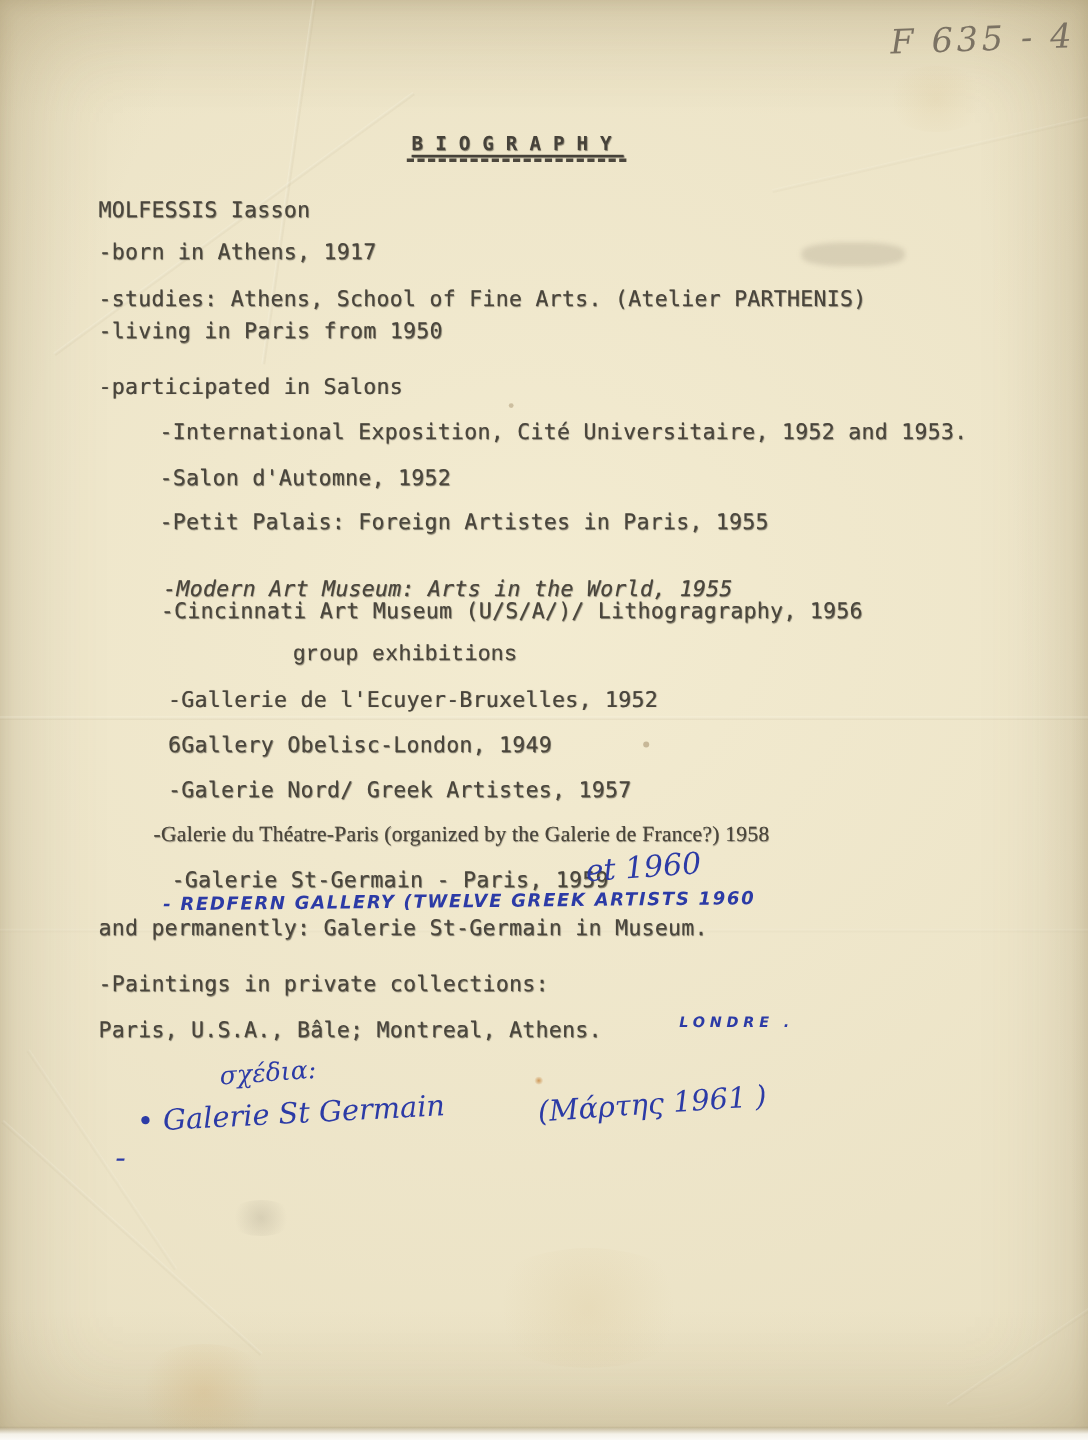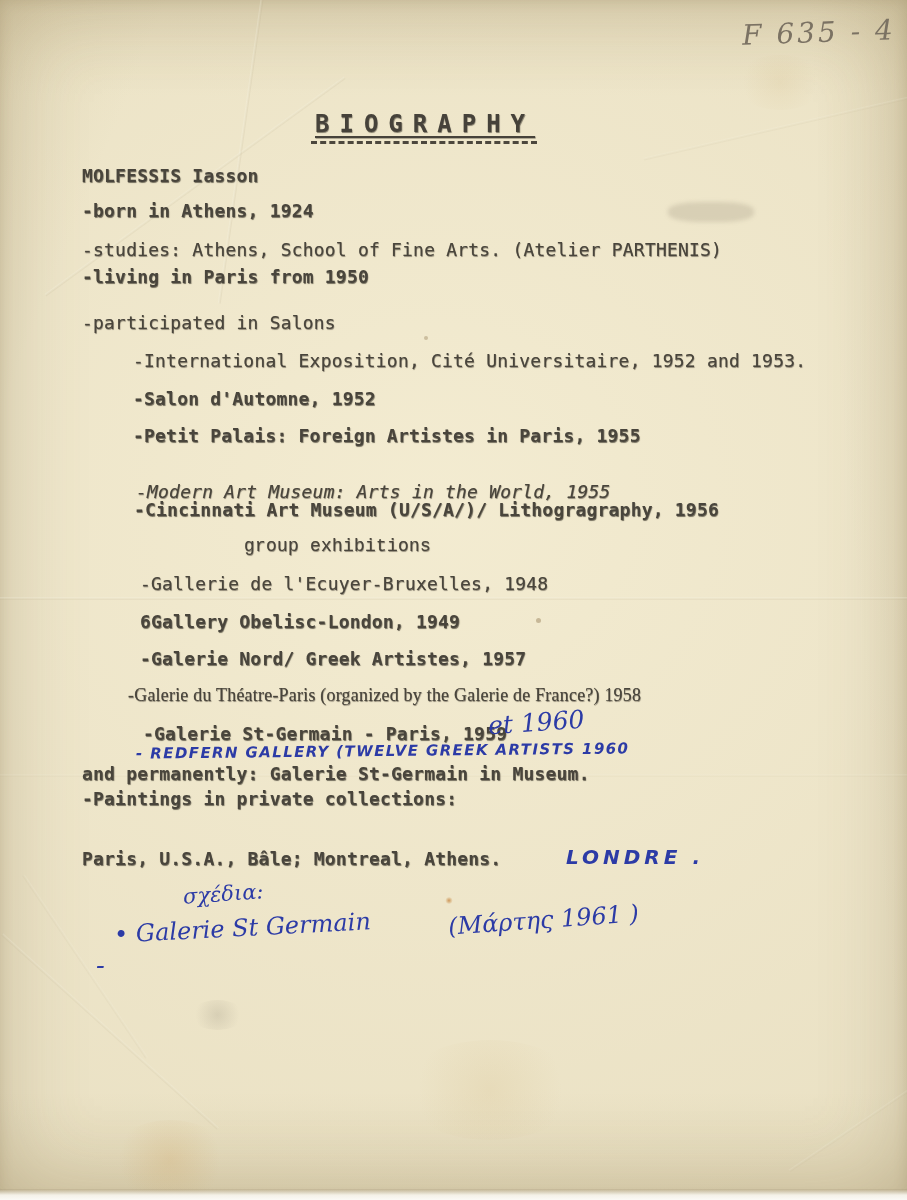--- a/index.html
+++ b/index.html
@@ -20,27 +20,27 @@
     background:linear-gradient(to bottom, rgba(255,255,244,0.55), rgba(132,112,70,0.22));
     filter:blur(0.6px); }
   .crease.v { width:3px; background:linear-gradient(to right, rgba(255,255,244,0.5), rgba(132,112,70,0.20)); }
   .stain { position:absolute; border-radius:50%; pointer-events:none; }
   .edge-bottom { position:absolute; left:0; bottom:0; width:100%; height:11px;
     background:linear-gradient(180deg, rgba(120,100,60,0.18), #f4f1e8 55%, #fbfaf6); }
   
   .typed { position:absolute; font-family:"DejaVu Sans Mono", monospace; font-size:18px;
     letter-spacing:0.2px; white-space:pre; color:#49453c;
     text-shadow:0.5px 0.5px 0.7px rgba(72,66,54,0.55), -0.2px 0 0.4px rgba(72,66,54,0.35); }
-  .typed.b { font-weight:bold; text-shadow:0.6px 0.6px 0.8px rgba(55,50,40,0.65); }
+  .typed.b { font-weight:normal; text-shadow:0.6px 0.6px 0.8px rgba(55,50,40,0.65); }
   .title-wrap { position:absolute; left:311px; top:110px; }
-  .title-text { font-family:"DejaVu Sans Mono", monospace; font-size:24px; font-weight:bold;
+  .title-text { font-family:"DejaVu Sans Mono", monospace; font-size:16px; font-weight:bold;
     letter-spacing:10px; color:#46423a; padding:0 2px 3px 4px;
     border-bottom:3px dashed #4c473d;
     text-decoration:underline; text-decoration-thickness:2px; text-underline-offset:4px;
-    text-shadow:0.6px 0.6px 0.8px rgba(60,55,45,0.6); }
+    text-shadow:0.6px 0.6px 0.8px rgba(60,55,45,0.6);margin-left:28px; }
   
   .hand { position:absolute; white-space:pre; }
   .hand.script { font-family:"DejaVu Serif", serif; font-style:italic; }
   .hand.caps { font-family:"DejaVu Sans", sans-serif; font-style:italic; font-weight:bold; }
   .hand.pencil-mark { font-family:"DejaVu Serif", serif; font-style:italic; letter-spacing:3px; }
   .ghost { position:absolute; left:668px; top:202px; width:86px; height:20px; border-radius:40%;
     background:rgba(105,96,80,0.17); filter:blur(2px); }
 </style>
 </head>
 <body>
@@ -64,45 +64,45 @@
   <div class="stain" style="left:536px; top:618px; width:5px; height:5px; background:rgba(120,92,50,0.35); filter:blur(0.5px);"></div>
   <div class="stain" style="left:424px; top:336px; width:4px; height:4px; background:rgba(120,92,50,0.30); filter:blur(0.5px);"></div>
   <div class="ghost"></div>
 
   <div class="title-wrap">
     <span class="title-text">BIOGRAPHY</span>
   </div>
 
   <div id="typed-lines">
       <div class="typed b" style="left: 82px; top: 165px; color: rgb(73, 69, 60);">MOLFESSIS Iasson</div>
-      <div class="typed b" style="left: 82px; top: 200px; color: rgb(73, 69, 60);">-born in Athens, 1924</div>
+      <div class="typed b" style="left: 82px; top: 200px; color: rgb(73, 69, 60);">-born in Athens, 1917</div>
       <div class="typed" style="left: 82px; top: 239px; color: rgb(73, 69, 60);">-studies: Athens, School of Fine Arts. (Atelier PARTHENIS)</div>
       <div class="typed b" style="left: 82px; top: 266px; color: rgb(73, 69, 60);">-living in Paris from 1950</div>
       <div class="typed" style="left: 82px; top: 312px; color: rgb(73, 69, 60);">-participated in Salons</div>
       <div class="typed" style="left: 133px; top: 350px; color: rgb(73, 69, 60);">-International Exposition, Cité Universitaire, 1952 and 1953.</div>
       <div class="typed b" style="left: 133px; top: 388px; color: rgb(73, 69, 60);">-Salon d'Automne, 1952</div>
       <div class="typed b" style="left: 133px; top: 425px; color: rgb(73, 69, 60);">-Petit Palais: Foreign Artistes in Paris, 1955</div>
       <div class="typed" style="left: 136px; top: 481px; color: rgb(73, 69, 60); font-style: italic;">-Modern Art Museum: Arts in the World, 1955</div>
       <div class="typed b" style="left: 134px; top: 499px; color: rgb(73, 69, 60);">-Cincinnati Art Museum (U/S/A/)/ Lithogragraphy, 1956</div>
       <div class="typed" style="left: 244px; top: 536px; color: rgb(73, 69, 60); font-family: Liberation Mono, monospace;">group exhibitions</div>
-      <div class="typed" style="left: 140px; top: 573px; color: rgb(73, 69, 60);">-Gallerie de l'Ecuyer-Bruxelles, 1948</div>
+      <div class="typed" style="left: 140px; top: 573px; color: rgb(73, 69, 60);">-Gallerie de l'Ecuyer-Bruxelles, 1952</div>
       <div class="typed b" style="left: 140px; top: 611px; color: rgb(73, 69, 60);">6Gallery Obelisc-London, 1949</div>
       <div class="typed b" style="left: 140px; top: 648px; color: rgb(73, 69, 60);">-Galerie Nord/ Greek Artistes, 1957</div>
       <div class="typed" style="left: 128px; top: 685px; color: rgb(73, 69, 60); font-family: Liberation Serif, serif;">-Galerie du Théatre-Paris (organized by the Galerie de France?) 1958</div>
       <div class="typed b" style="left: 143px; top: 723px; color: rgb(73, 69, 60);">-Galerie St-Germain - Paris, 1959</div>
       <div class="typed b" style="left: 82px; top: 763px; color: rgb(73, 69, 60);">and permanently: Galerie St-Germain in Museum.</div>
-      <div class="typed b" style="left: 82px; top: 788px; color: rgb(73, 69, 60);">-Paintings in private collections:</div>
+      <div class="typed b" style="left: 82px; top: 810px; color: rgb(73, 69, 60);">-Paintings in private collections:</div>
       <div class="typed b" style="left: 82px; top: 848px; color: rgb(73, 69, 60);">Paris, U.S.A., Bâle; Montreal, Athens.</div>
     </div>
 
   <div id="hand-notes">
       <div class="hand pencil-mark" style="left: 742px; top: 16px; font-size: 28px; transform: rotate(-2deg); color: rgb(123, 114, 99);">F 635 - 4</div>
       <div class="hand script" style="left: 488px; top: 708px; font-size: 25px; transform: rotate(-4deg); color: rgb(44, 59, 166);">et 1960</div>
       <div class="hand caps" style="left: 136px; top: 742px; font-size: 15px; transform: rotate(-0.6deg); color: rgb(44, 59, 166); letter-spacing: 1.4px;">- REDFERN GALLERY (TWELVE GREEK ARTISTS 1960</div>
-      <div class="hand caps" style="left: 566px; top: 845px; font-size: 20px; transform: rotate(0deg); color: rgb(44, 59, 166); letter-spacing: 4px;">LONDRE .</div>
+      <div class="hand caps" style="left: 566px; top: 845px; font-size: 12px; transform: rotate(0deg); color: rgb(44, 59, 166); letter-spacing: 4px;">LONDRE .</div>
       <div class="hand script" style="left: 183px; top: 882px; font-size: 21px; transform: rotate(-4deg); color: rgb(44, 59, 166);">σχέδια:</div>
       <div class="hand script" style="left: 114px; top: 914px; font-size: 24px; transform: rotate(-3deg); color: rgb(44, 59, 166);">• Galerie St Germain</div>
       <div class="hand script" style="left: 448px; top: 906px; font-size: 24px; transform: rotate(-4deg); color: rgb(44, 59, 166);">(Μάρτης 1961 )</div>
       <div class="hand script" style="left: 96px; top: 950px; font-size: 26px; transform: rotate(0deg); color: rgb(44, 59, 166);">-</div>
     </div>
 
   <div class="edge-bottom"></div>
 </div>
 
 </body></html>

